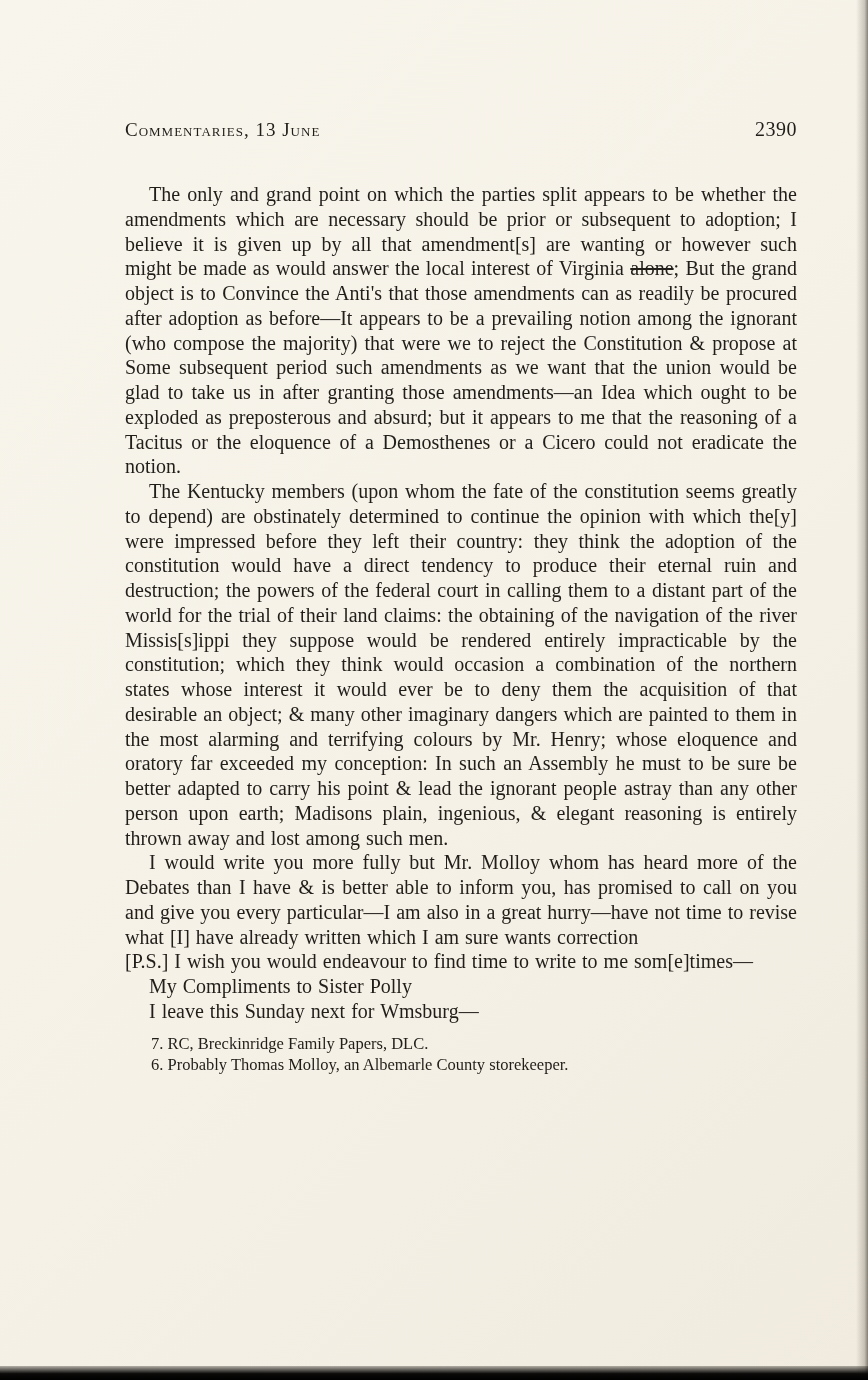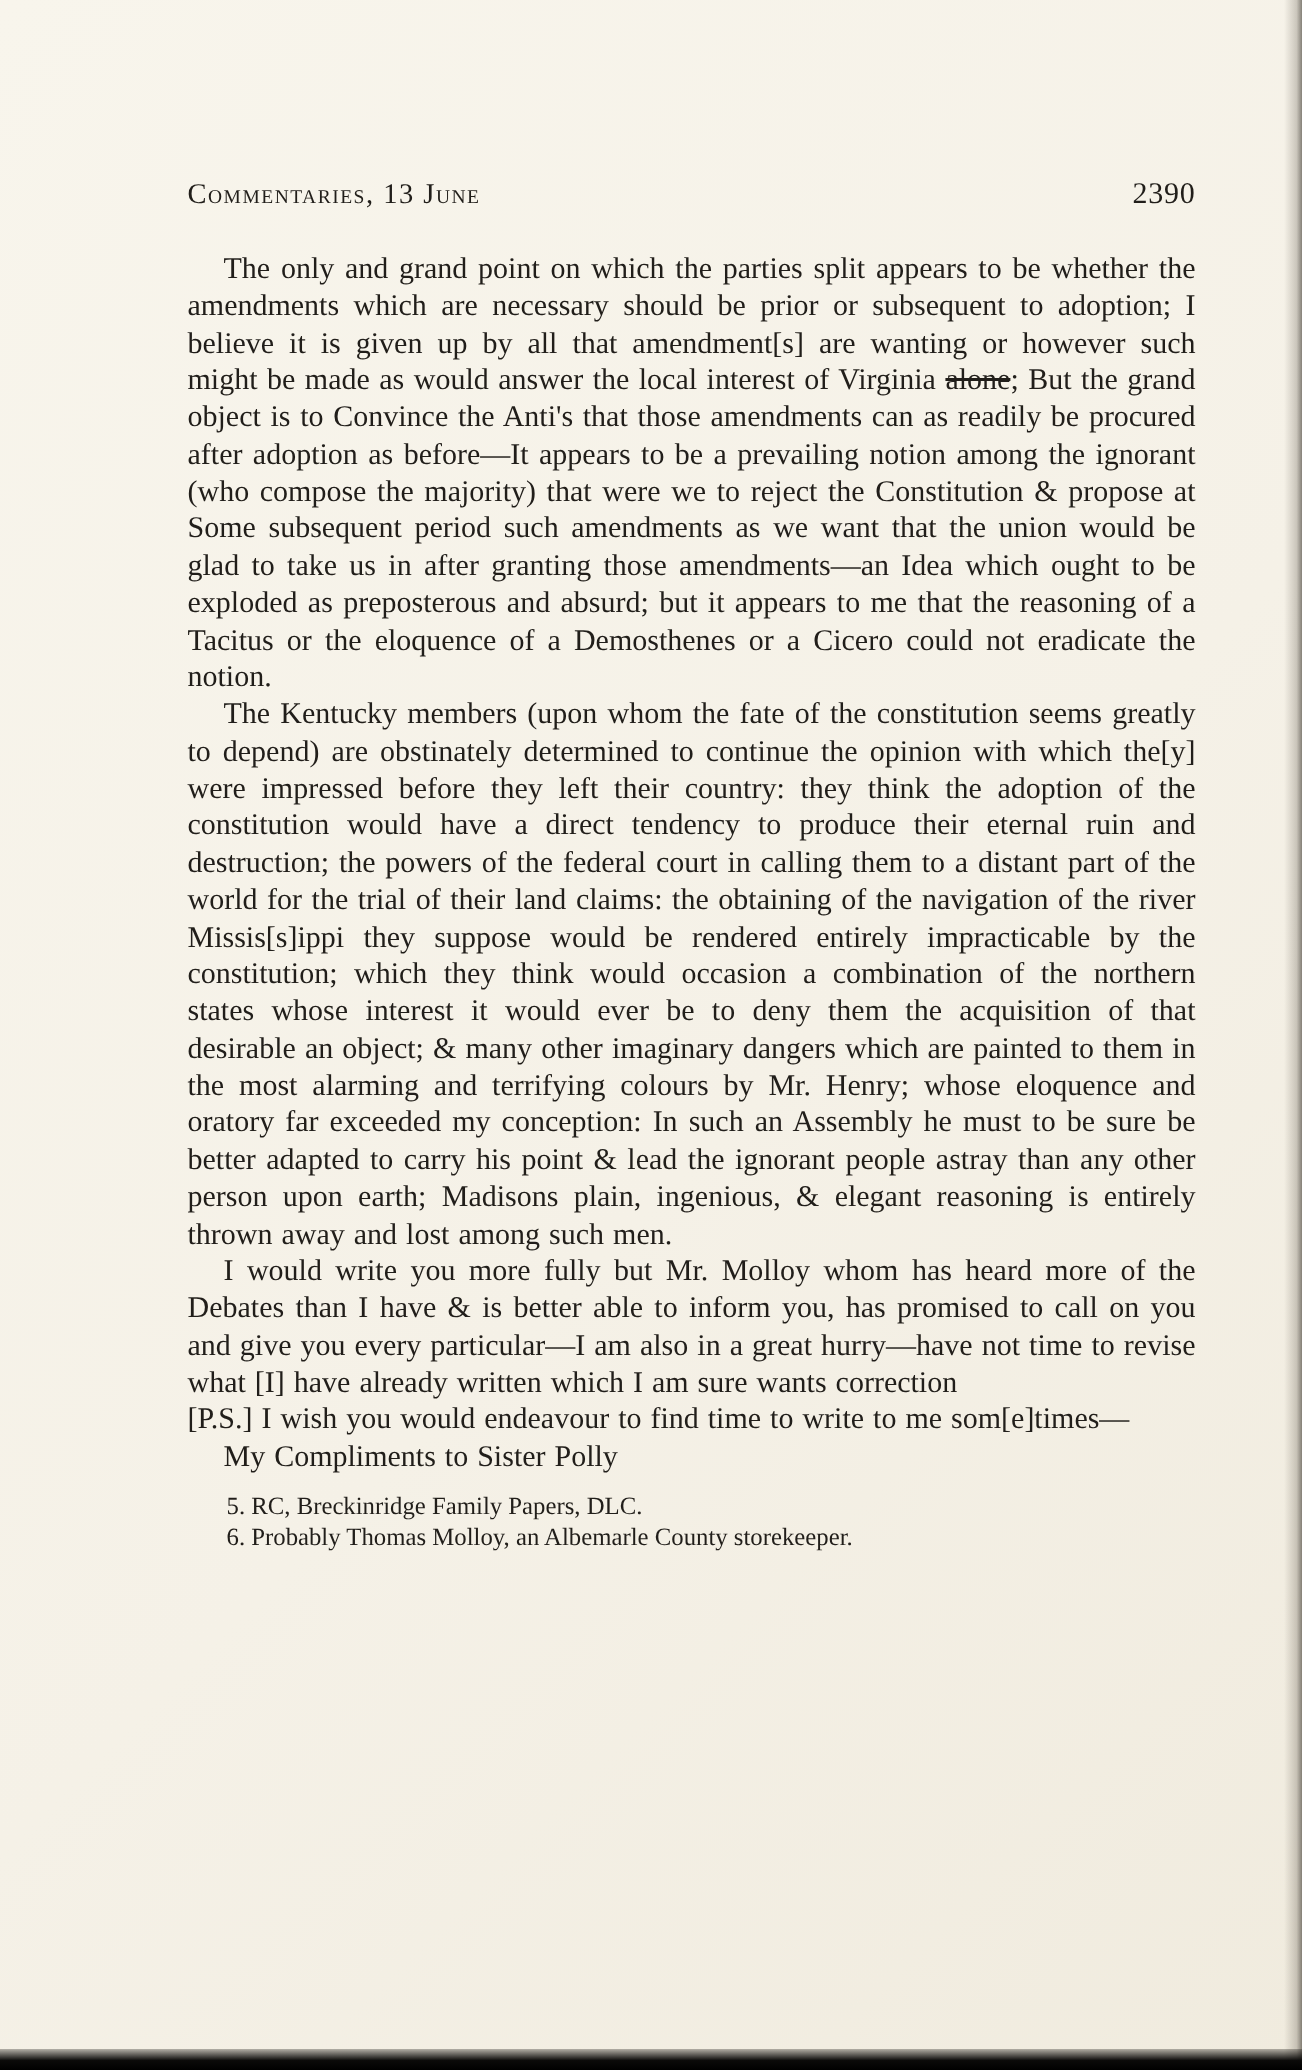--- a/index.html
+++ b/index.html
@@ -25,21 +25,21 @@
   }
   .head-title {
     font-variant: small-caps;
     font-size: 19px;
     letter-spacing: 1px;
   }
   .head-page {
     font-size: 20px;
     letter-spacing: 0.5px;
   }
-  .body-text { margin-top: 26px; }
+  .body-text { margin-top: 41px; }
   .para {
     margin: 0;
     text-align: justify;
     font-size: 20px;
     line-height: 24.75px;
     text-indent: 24px;
     word-spacing: 1px;
   }
   .para.flush { text-indent: 0; }
   .struck { text-decoration: line-through; }
@@ -78,24 +78,25 @@
       <p class="para"><span>The only and grand point on which the parties split appears to be whether the amendments which are necessary should be prior or subsequent to adoption; I believe it is given up by all that amendment[s] are wanting or however such might be made as would answer the local interest of Virginia </span><span class="struck">alone</span><span>; But the grand object is to Convince the Anti's that those amendments can as readily be procured after adoption as before—It appears to be a prevailing notion among the ignorant (who compose the majority) that were we to reject the Constitution &amp; propose at Some subsequent period such amendments as we want that the union would be glad to take us in after granting those amendments—an Idea which ought to be exploded as preposterous and absurd; but it appears to me that the reasoning of a Tacitus or the eloquence of a Demosthenes or a Cicero could not eradicate the notion.</span></p>
 
       <p class="para">The Kentucky members (upon whom the fate of the constitution seems greatly to depend) are obstinately determined to continue the opinion with which the[y] were impressed before they left their country: they think the adoption of the constitution would have a direct tendency to produce their eternal ruin and destruction; the powers of the federal court in calling them to a distant part of the world for the trial of their land claims: the obtaining of the navigation of the river Missis[s]ippi they suppose would be rendered entirely impracticable by the constitution; which they think would occasion a combination of the northern states whose interest it would ever be to deny them the acquisition of that desirable an object; &amp; many other imaginary dangers which are painted to them in the most alarming and terrifying colours by Mr. Henry; whose eloquence and oratory far exceeded my conception: In such an Assembly he must to be sure be better adapted to carry his point &amp; lead the ignorant people astray than any other person upon earth; Madisons plain, ingenious, &amp; elegant reasoning is entirely thrown away and lost among such men.</p>
 
       <p class="para">I would write you more fully but Mr. Molloy whom has heard more of the Debates than I have &amp; is better able to inform you, has promised to call on you and give you every particular—I am also in a great hurry—have not time to revise what [I] have already written which I am sure wants correction</p>
 
       <p class="para flush">[P.S.] I wish you would endeavour to find time to write to me som[e]times—</p>
 
       <p class="para">My Compliments to Sister Polly</p>
 
+      <p class="para">I leave this Sunday next for Wmsburg—</p>
     </main>
 
     <footer class="footnotes">
-      <p class="footnote">5. RC, Breckinridge Family Papers, DLC.</p>
+      <p class="footnote">7. RC, Breckinridge Family Papers, DLC.</p>
       <p class="footnote">6. Probably Thomas Molloy, an Albemarle County storekeeper.</p>
     </footer>
 
   </div>
 
   <div class="right-edge"></div>
   <div class="bottom-edge"></div>
 </div>
 
 </body></html>

